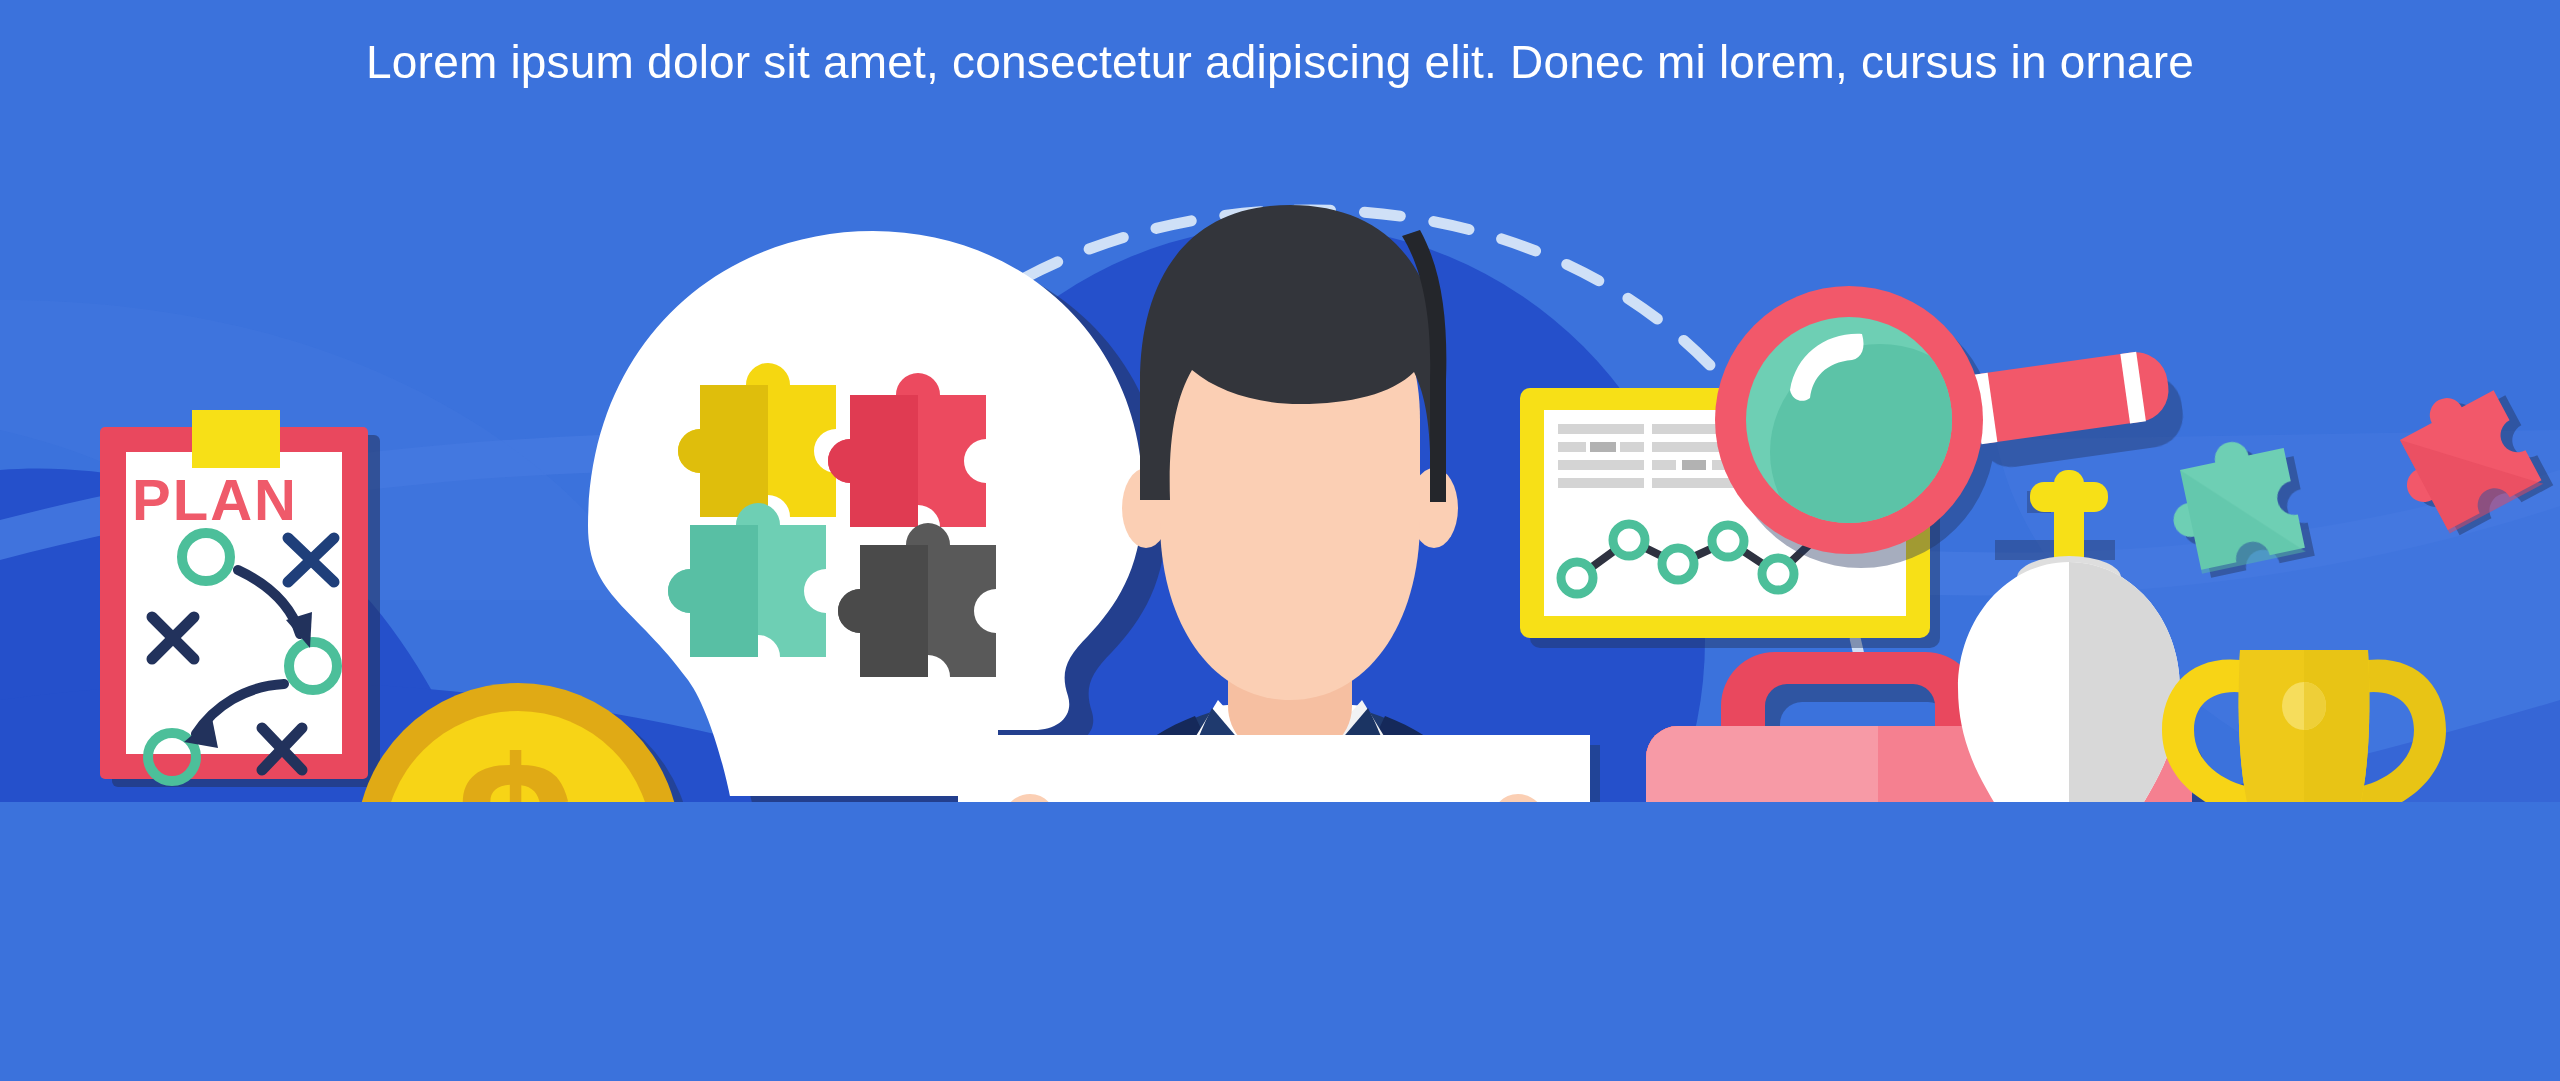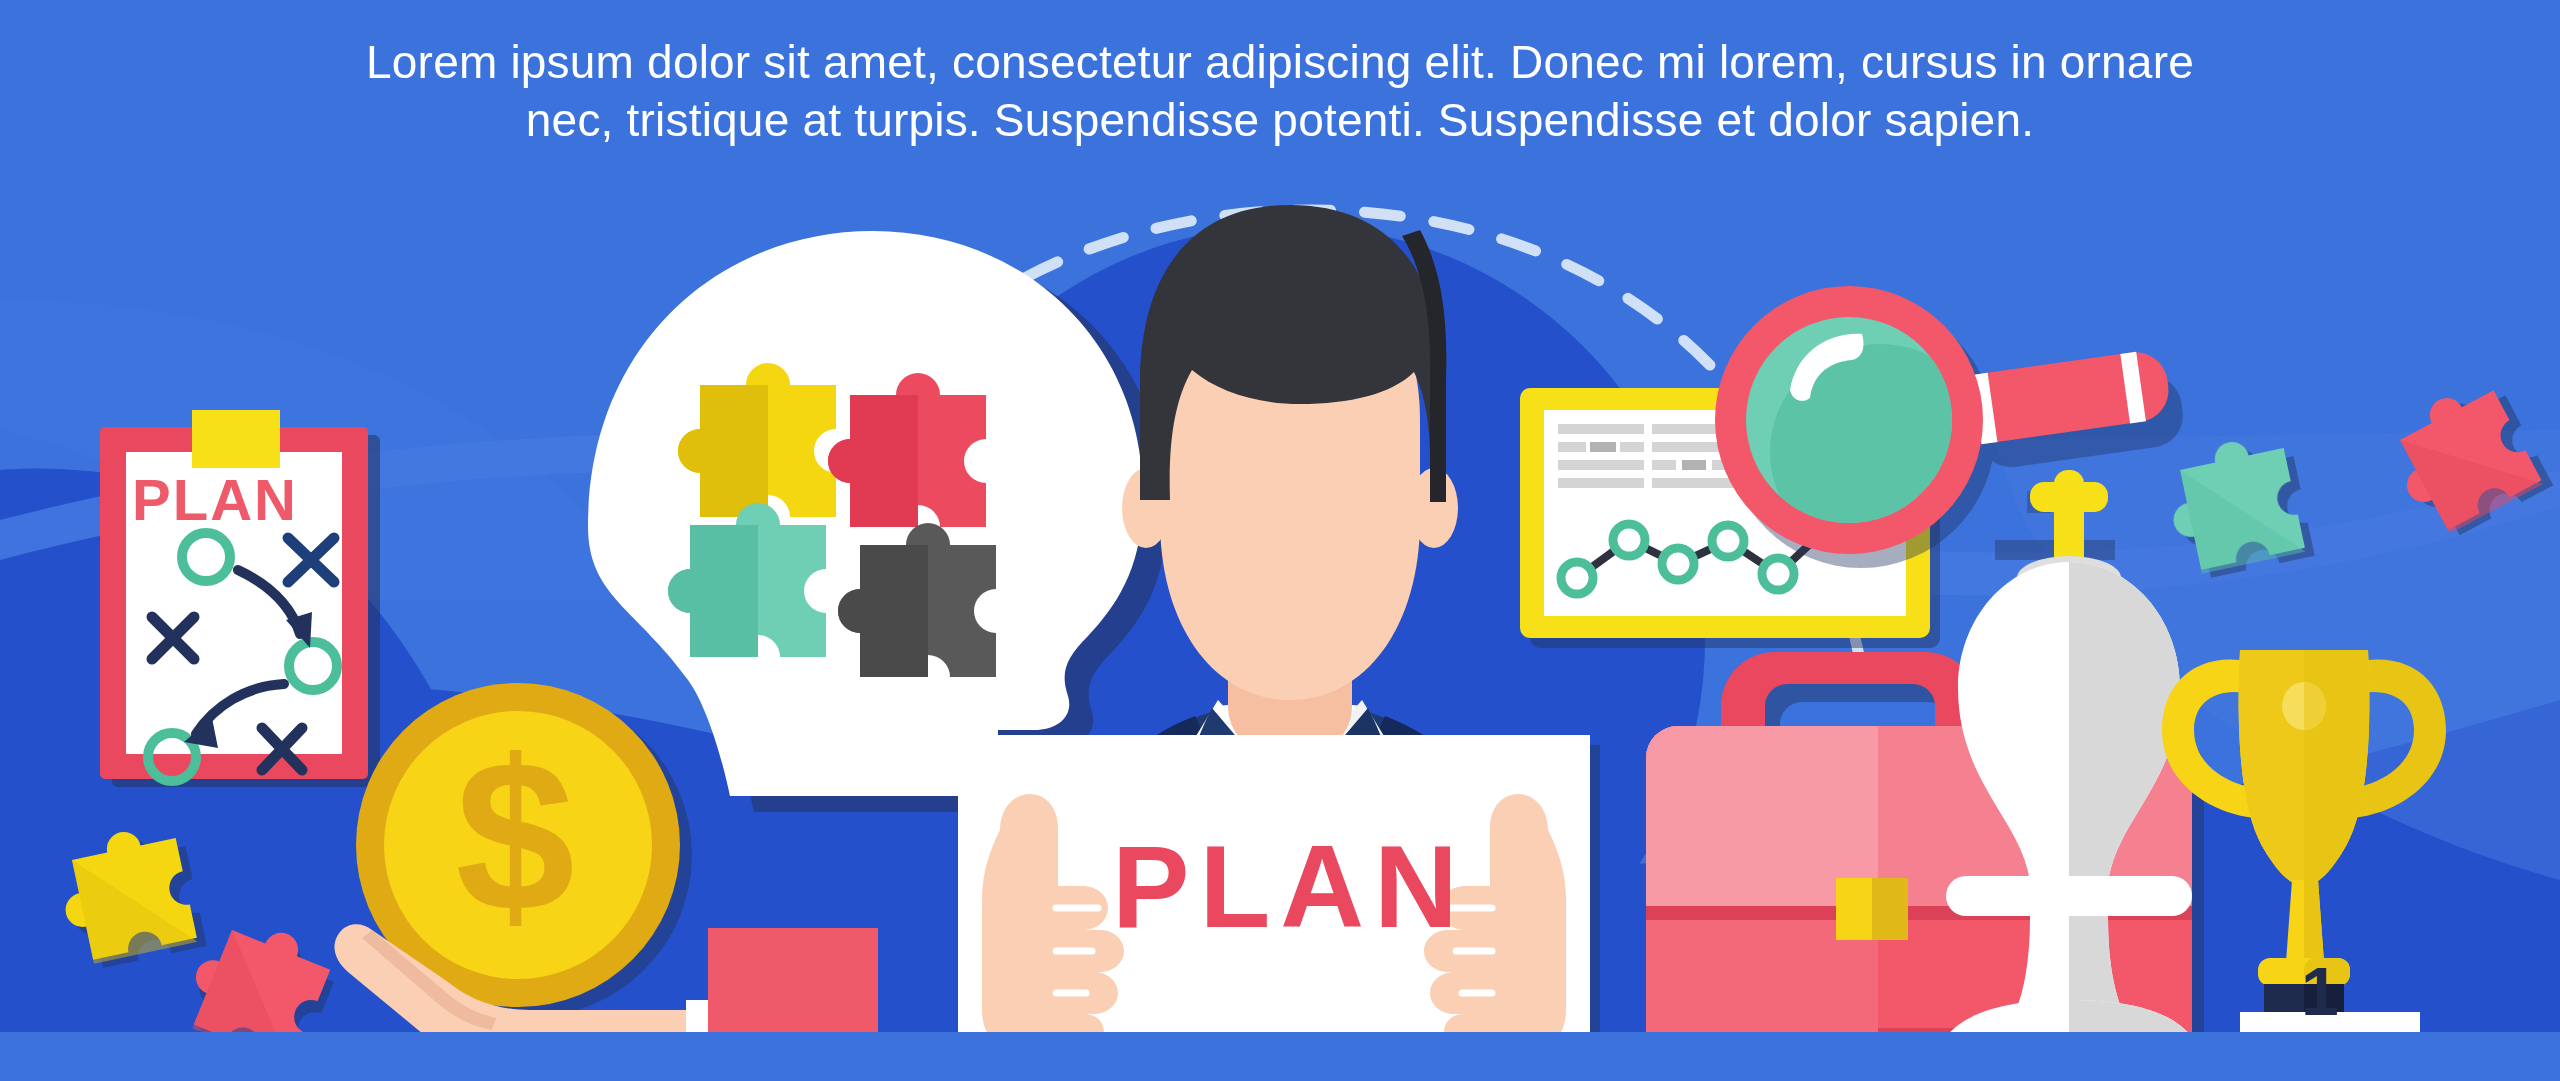--- a/index.html
+++ b/index.html
@@ -1,21 +1,21 @@
 <!DOCTYPE html>
 <html><head>
 <meta charset="utf-8">
 <title>Business Plan Flat Illustration Banner</title>
 <style>
   html,body{margin:0;padding:0;background:#3b72dc;}
   body{
     font-family:"Liberation Sans", sans-serif;
     width:2560px;height:1081px;overflow:hidden;position:relative;
   }
-  #stage{position:absolute;left:0;top:0;width:2560px;height:1032px;overflow:hidden;background:#3b72dc;}
+  #stage{position:absolute;left:0;top:0;width:2560px;height:802px;overflow:hidden;background:#3b72dc;}
   #stage svg{position:absolute;left:0;top:0;display:block;}
   .hdr{
     position:absolute;left:0;top:34px;width:2560px;text-align:center;
     color:#ffffff;font-size:46px;line-height:1.25;font-weight:400;
     letter-spacing:.2px;pointer-events:none;
   }
   .hdr span{display:block;}
   .hdr .l1{}
   .hdr .l2{}
   .plan-sign-text{
@@ -371,21 +371,20 @@
         <rect x="2416" y="1040" width="144" height="41" fill="#ffffff"></rect>
         <rect x="2160" y="1056" width="84" height="25" fill="#ffffff"></rect>
         <rect x="2240" y="1062" width="320" height="19" fill="#eaeaea"></rect>
       </g>
 
     </g>
   </svg>
 
   <div class="hdr">
     <span class="l1">Lorem ipsum dolor sit amet, consectetur adipiscing elit. Donec mi lorem, cursus in ornare</span>
-    <span class="l2">nec, tristique at turpis. Suspendisse potenti. Suspendisse et dolor sapien.</span>
   </div>
 
   <div class="clip-plan-text">PLAN</div>
 
   <div class="plan-sign-text">PLAN</div>
 
   <div class="coin-dollar">$</div>
 
   <div class="podium-num">1</div>
 

